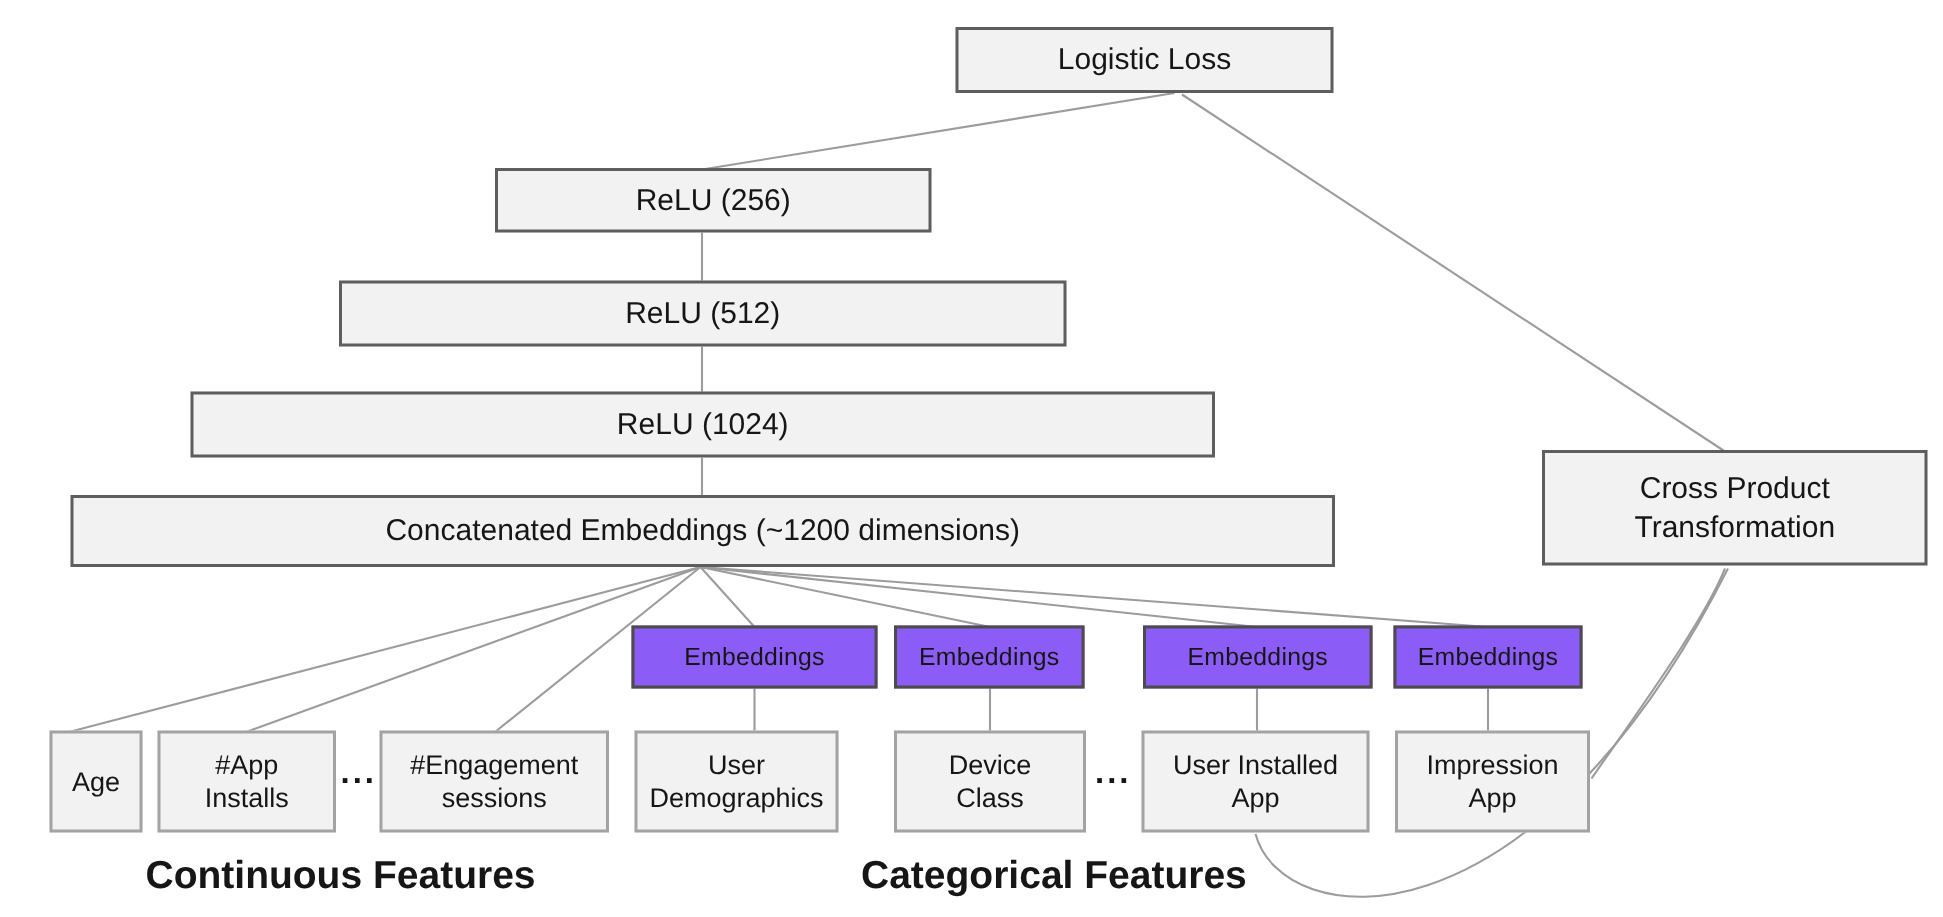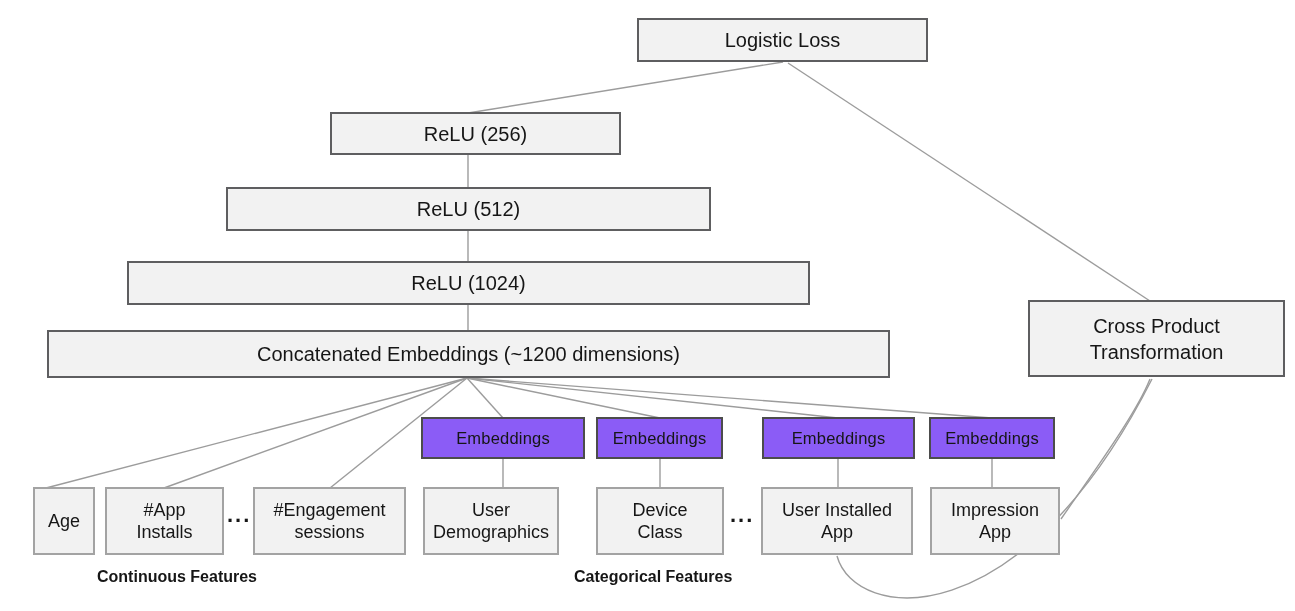--- a/index.html
+++ b/index.html
@@ -24,21 +24,21 @@
     text-align: center;
     background: #f2f2f2;
     border: 2px solid #5e5e60;
     font-size: 20px;
     line-height: 26px;
     white-space: pre-line;
     z-index: 1;
   }
 
   
-  #logistic-loss     { left: 637px; top: 18px;  width: 291px; height: 44px; }
+  #logistic-loss     { left: 637px; top: 18px;  width: 252px; height: 44px; }
   #relu-256          { left: 330px; top: 112px; width: 291px; height: 43px; }
   #relu-512          { left: 226px; top: 187px; width: 485px; height: 44px; }
   #relu-1024         { left: 127px; top: 261px; width: 683px; height: 44px; }
   #concat            { left: 47px;  top: 330px; width: 843px; height: 48px; }
 
   
   #cross-product     { left: 1028px; top: 300px; width: 257px; height: 77px; }
 
   
   .emb {
@@ -78,21 +78,21 @@
     color: #161616;
   }
   #dots-continuous  { left: 227px; }
   #dots-categorical { left: 730px; }
 
   .group-label {
     position: absolute;
     top: 568px;
     z-index: 1;
     font-weight: bold;
-    font-size: 16px;
+    font-size: 26px;
     color: #161616;
   }
   #label-continuous  { left: 97px; }
   #label-categorical { left: 574px; }
 </style>
 </head>
 <body>
 
 <div class="canvas">
 

